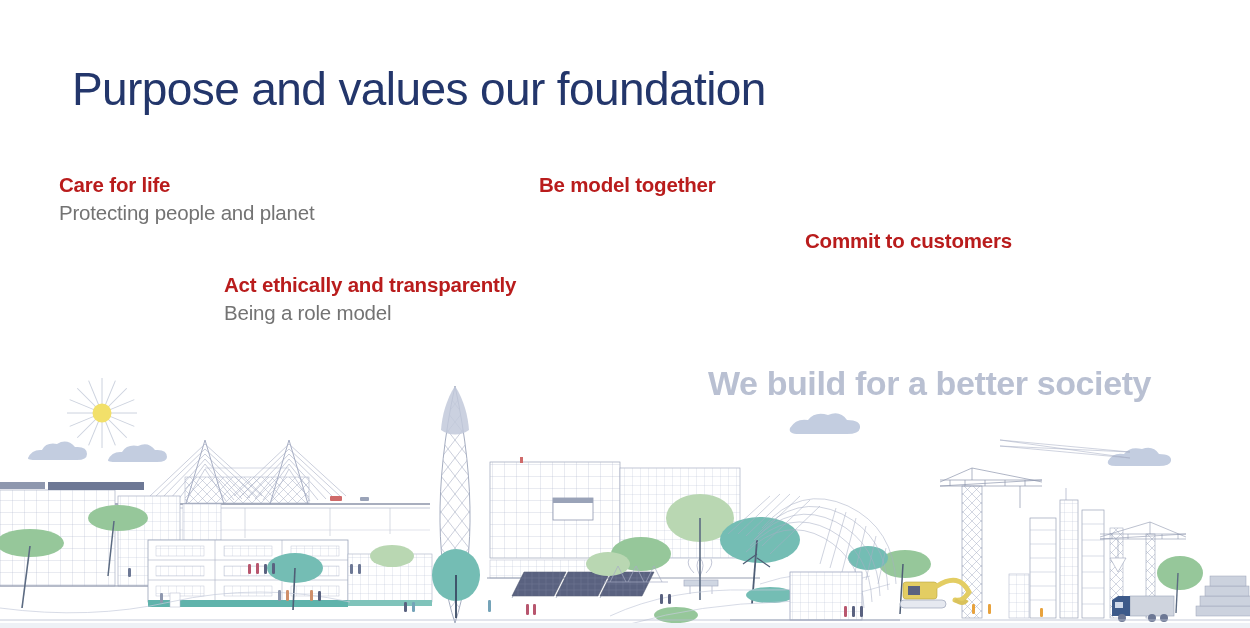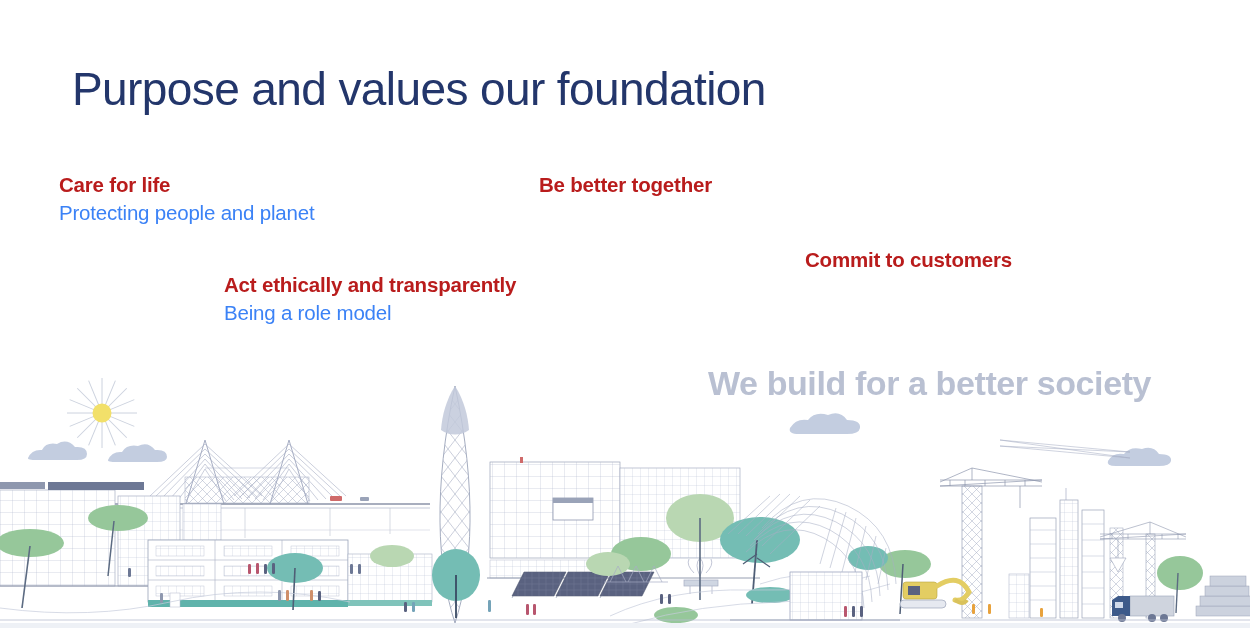--- a/index.html
+++ b/index.html
@@ -32,28 +32,28 @@
   .value-heading {
     font-size: 20.5px;
     font-weight: 700;
     color: #b91c1c;
     letter-spacing: -0.2px;
     margin: 0 0 4px 0;
   }
   .value-sub {
     font-size: 20.5px;
     font-weight: 400;
-    color: #3b82f6;
+    color: #737373;
     letter-spacing: -0.2px;
     margin: 0;
   }
 
   #value-care     { left: 59px;  top: 173px; }
   #value-better   { left: 539px; top: 173px; }
-  #value-customers{ left: 805px; top: 229px; margin-top: 19px; }
+  #value-customers{ left: 805px; top: 229px; }
   #value-ethics   { left: 224px; top: 273px; }
 
   #tagline {
     position: absolute;
     left: 708px;
     top: 364px;
     font-size: 34px;
     font-weight: 700;
     color: #b9c0d2;
     letter-spacing: -0.4px;
@@ -75,21 +75,21 @@
 <body>
 
 <div id="slide-title">Purpose and values our foundation</div>
 
 <div class="value-block" id="value-care">
   <p class="value-heading">Care for life</p>
   <p class="value-sub">Protecting people and planet</p>
 </div>
 
 <div class="value-block" id="value-better">
-  <p class="value-heading">Be better together</p>
+  <p class="value-heading">Be model together</p>
 </div>
 
 <div class="value-block" id="value-customers">
   <p class="value-heading">Commit to customers</p>
 </div>
 
 <div class="value-block" id="value-ethics">
   <p class="value-heading">Act ethically and transparently</p>
   <p class="value-sub">Being a role model</p>
 </div>

